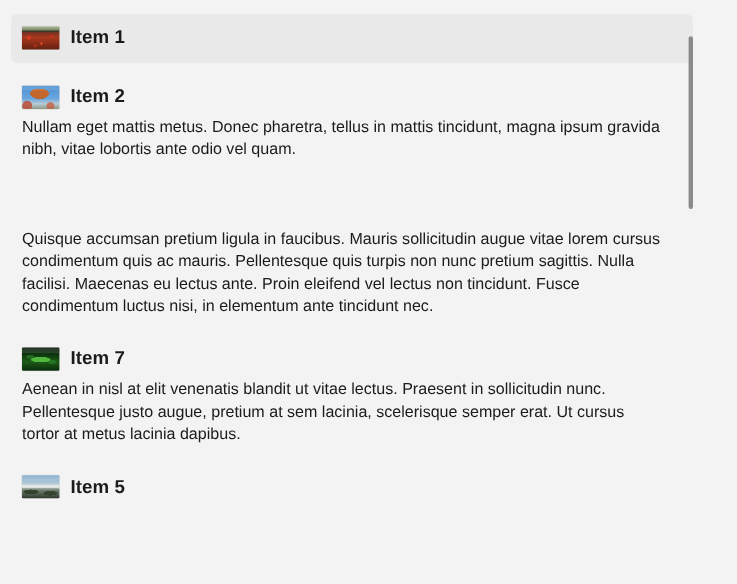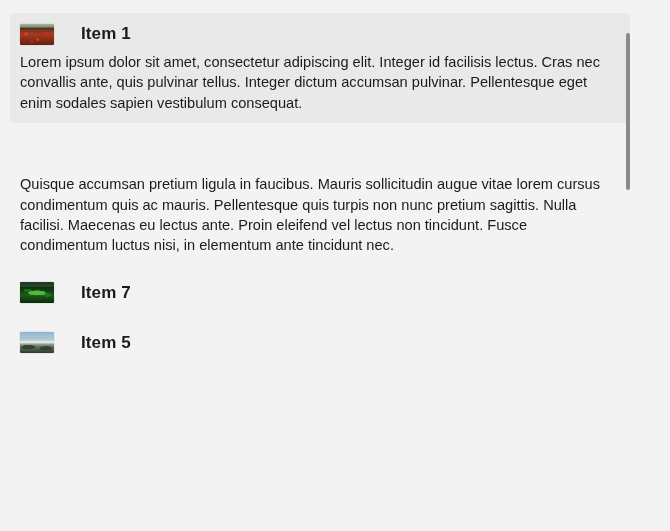--- a/index.html
+++ b/index.html
@@ -39,21 +39,21 @@
     border-radius: 5px;
     background: transparent;
   }
   .list-item.selected {
     background: #e9e9e9;
   }
 
   .item-header {
     display: flex;
     align-items: center;
-    gap: 27px;
+    gap: 10px;
     padding: 4px 0 2px 0;
   }
 
   .thumb {
     width: 34px;
     height: 21px;
     flex: 0 0 auto;
     border-radius: 1px;
     background: #888;
     position: relative;
@@ -171,35 +171,44 @@
 
   <div id="list-viewport">
 
     <div class="list-item selected" style="margin-top:13px;">
       <div class="item-header">
         <span class="thumb thumb-poppies">
             <span class="sparkle"></span>
           </span>
         <span class="item-title">Item 1</span>
       </div>
-      <div class="item-body">Lorem ipsum dolor sit amet, consectetur adipiscing elit. Integer id facilisis lectus. Cras nec convallis ante, quis pulvinar tellus. Integer dictum accumsan pulvinar. Pellentesque eget enim sodales sapien vestibulum consequat.</div>
-    </div>
-
+    </div>
+
+    <div class="list-item" style="margin-top:10px;">
+      <div class="item-header">
+        <span class="thumb thumb-balloon">
+            <span class="sparkle"></span>
+          </span>
+        <span class="item-title">Item 2</span>
+      </div>
+      <div class="item-body">Nullam eget mattis metus. Donec pharetra, tellus in mattis tincidunt, magna ipsum gravida nibh, vitae lobortis ante odio vel quam.</div>
+    </div>
 
     <div class="list-item" style="margin-top:40px;">
       <div class="item-body">Quisque accumsan pretium ligula in faucibus. Mauris sollicitudin augue vitae lorem cursus condimentum quis ac mauris. Pellentesque quis turpis non nunc pretium sagittis. Nulla facilisi. Maecenas eu lectus ante. Proin eleifend vel lectus non tincidunt. Fusce condimentum luctus nisi, in elementum ante tincidunt nec.</div>
     </div>
 
     <div class="list-item" style="margin-top:6px;">
       <div class="item-header">
         <span class="thumb thumb-forest">
             <span class="sparkle"></span>
           </span>
         <span class="item-title">Item 7</span>
       </div>
+      <div class="item-body">Aenean in nisl at elit venenatis blandit ut vitae lectus. Praesent in sollicitudin nunc. Pellentesque justo augue, pretium at sem lacinia, scelerisque semper erat. Ut cursus tortor at metus lacinia dapibus.</div>
     </div>
 
     <div class="list-item" style="margin-top:6px;">
       <div class="item-header">
         <span class="thumb thumb-sea">
             <span class="sparkle"></span>
           </span>
         <span class="item-title">Item 5</span>
       </div>
 

